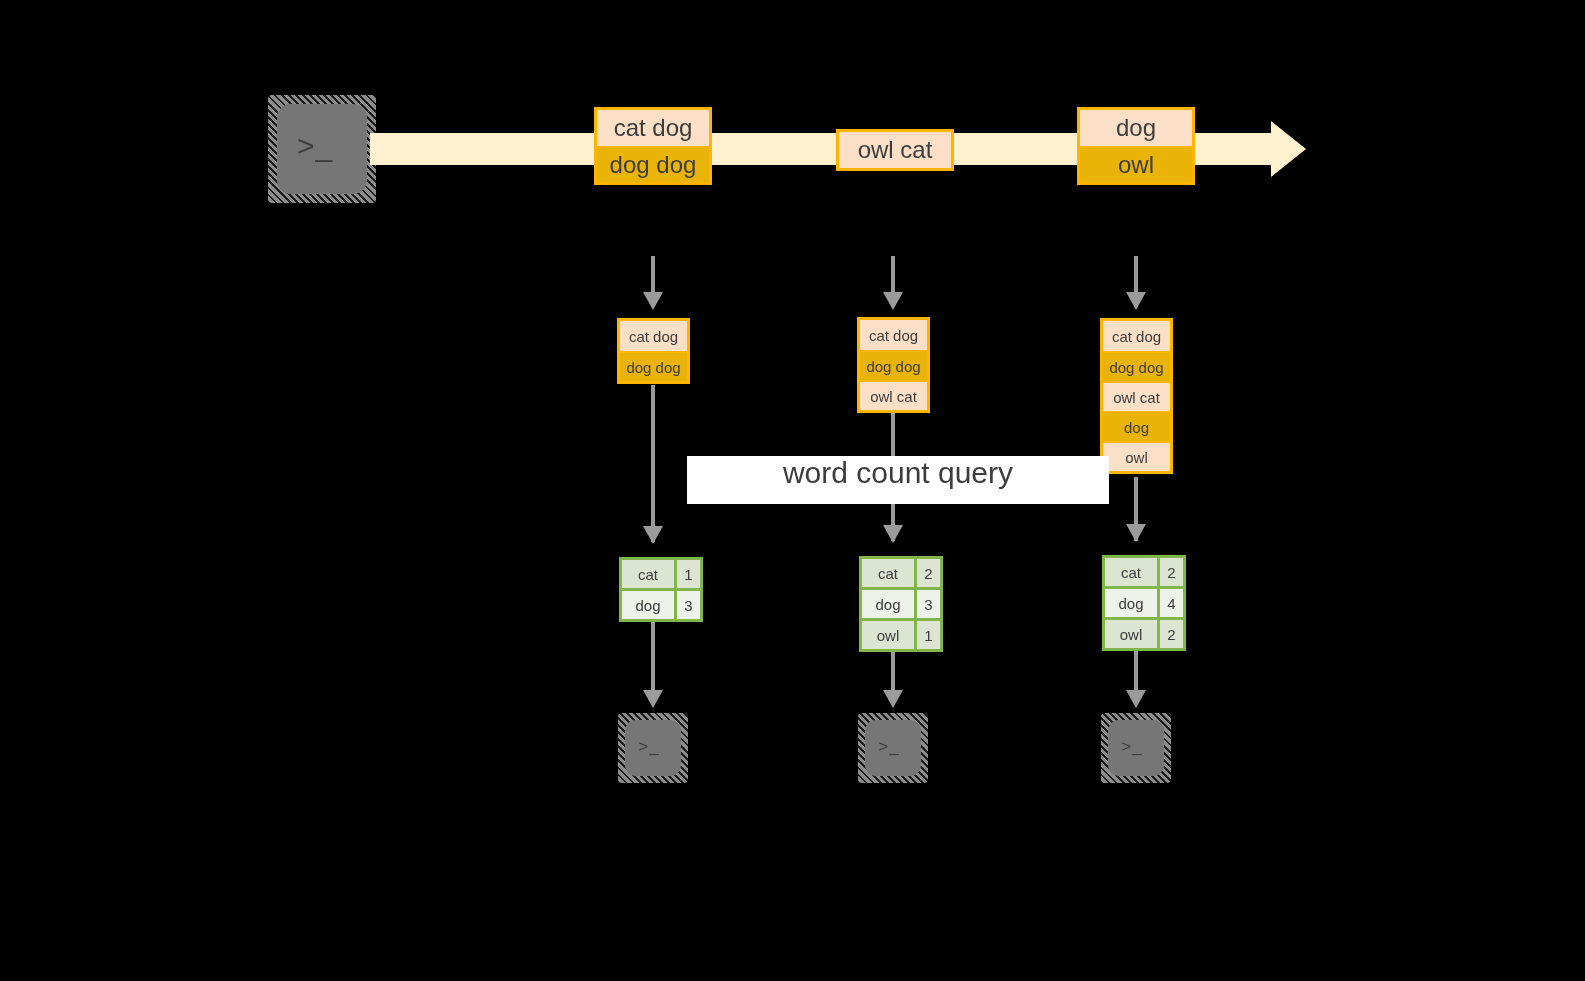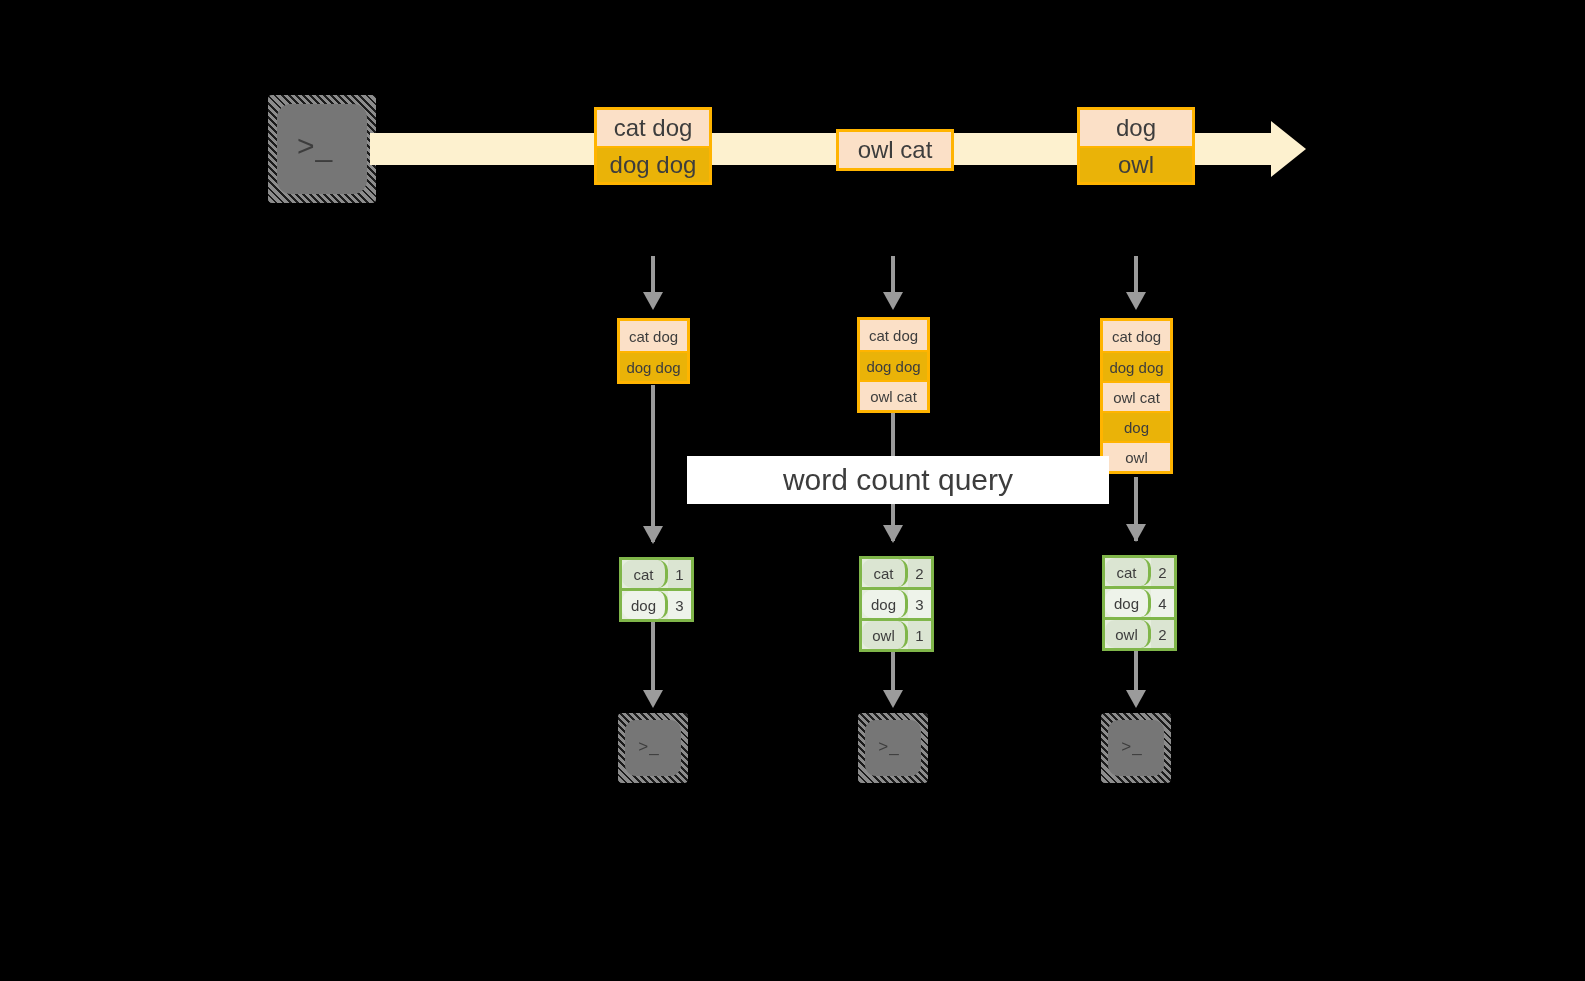--- a/index.html
+++ b/index.html
@@ -97,21 +97,21 @@
   .gcell {
     box-sizing: border-box;
     height: 28px;
     display: flex;
     align-items: center;
     justify-content: center;
     font-size: 15px;
     color: #3d3d3d;
     white-space: nowrap;
   }
-  .gcell.word { width: 46px; border-right: 3px solid #80b64a; border-radius: 10px; }
+  .gcell.word { width: 55px; border-right: 3px solid #80b64a; }
   .gcell.num  { width: 23px; }
   .grow.shade-a .gcell { background: #dbe5d2; }
   .grow.shade-b .gcell { background: #eef3ea; }
 
   
   .vline {
     position: absolute;
     width: 4px;
     background: #9b9b9b;
   }
@@ -128,21 +128,20 @@
     border-right: 10px solid transparent;
     border-top: 18px solid #9b9b9b;
   }
 
   
   .query-label {
     position: absolute;
     background: #ffffff;
     color: #3d3d3d;
     display: flex;
-    align-items: center;
     justify-content: center;
     font-size: 30px;
     white-space: nowrap;
   }
 </style>
 </head>
 <body>
 
 <div id="canvas">
 

